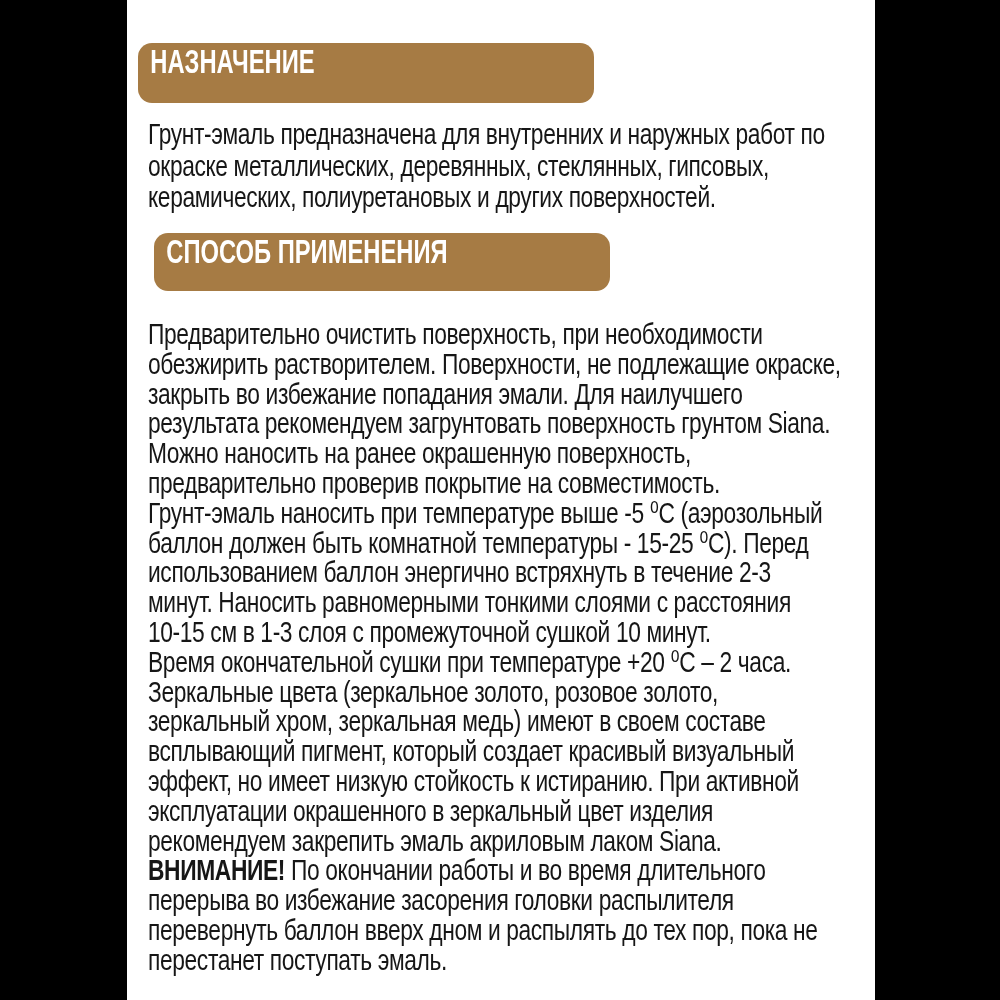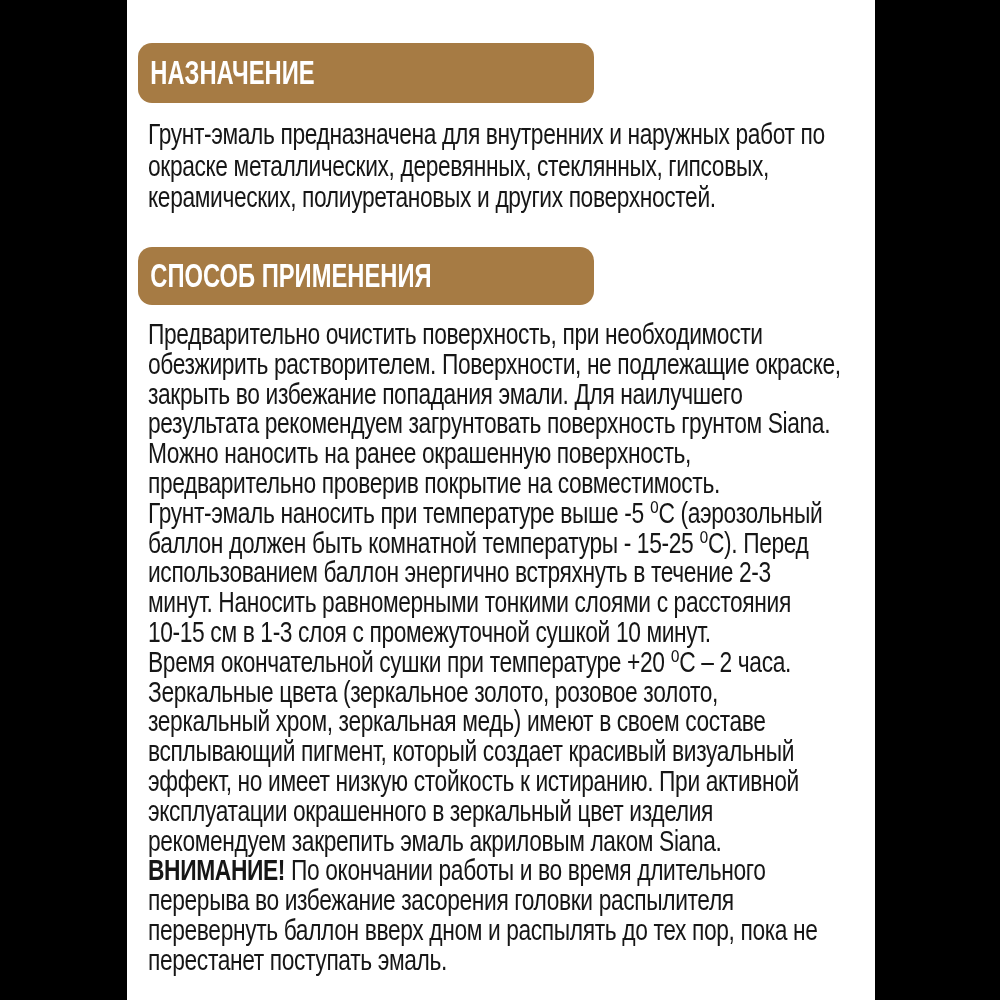--- a/index.html
+++ b/index.html
@@ -23,24 +23,23 @@
     width: 748px; height: 1000px;
     background: var(--card-bg, #ffffff);
   }
   .badge {
     position: absolute;
     left: 11px;
     width: 456px;
     background: var(--header-bg, #a67b44);
     border-radius: 14px;
     display: flex;
-    align-items: center;
   }
   .badge.first  { top: 43px;  height: 60px; }
-  .badge.second { top: 247px; height: 58px; }
+  .badge.second { top: 233px; height: 58px; margin-left: 16px; }
   .badge .btitle {
     color: var(--header-text, #ffffff);
     font-weight: bold;
     font-size: 33px;
     padding-left: 17px;
     white-space: nowrap;
     transform: scaleX(0.72);
     transform-origin: 0 50%;
   }
   .para {

